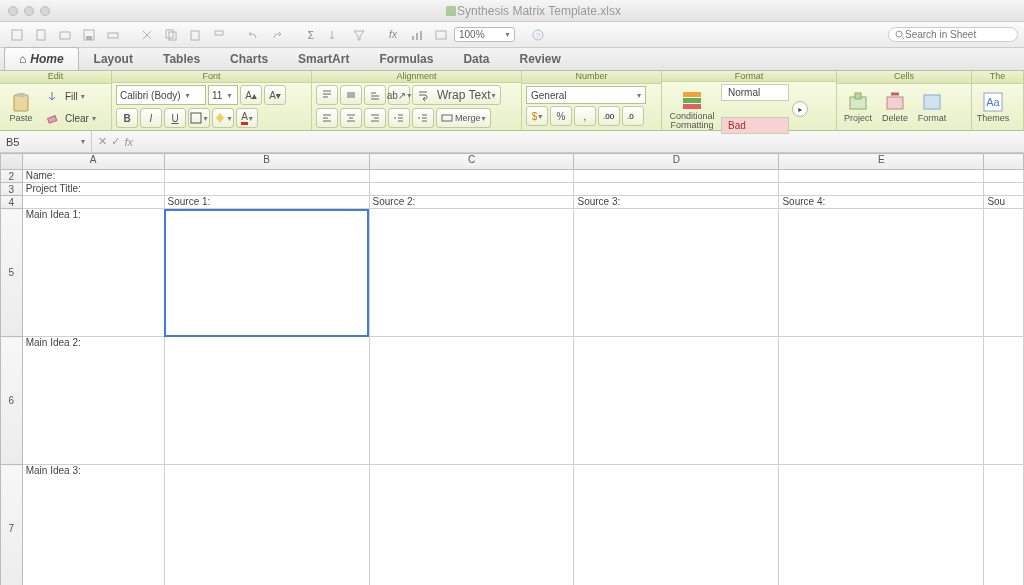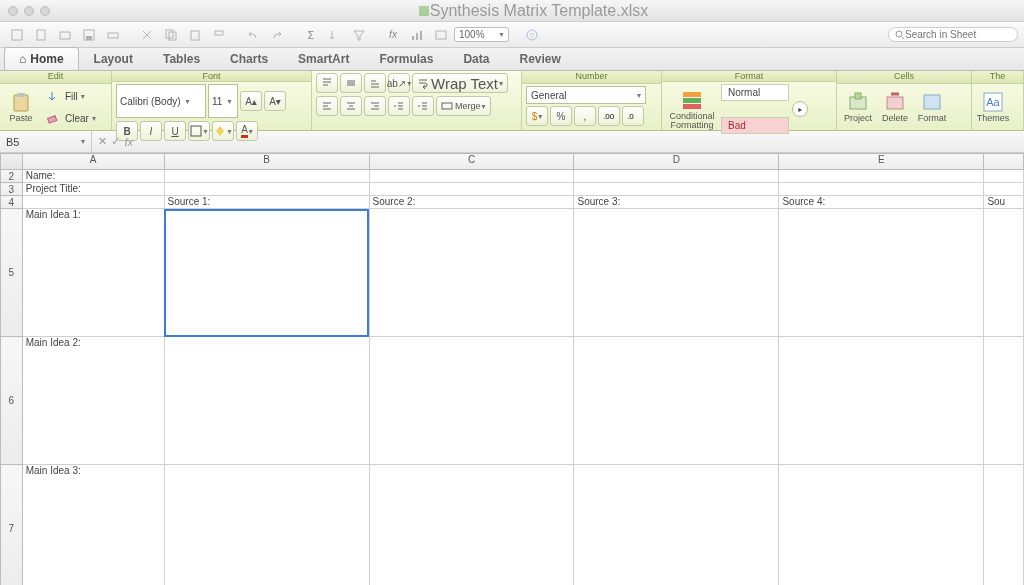--- a/index.html
+++ b/index.html
@@ -2,50 +2,50 @@
 <html><head>
 <meta charset="utf-8">
 <style>
   * { box-sizing: border-box; margin: 0; padding: 0; }
   body { font-family: "Lucida Grande", Arial, sans-serif; font-size: 11px; color: #444; background: #e8e8e8; width: 1024px; height: 585px; overflow: hidden; }
   
   
   .titlebar { height: 22px; background: linear-gradient(#f6f6f6,#e2e2e2); display:flex; align-items:center; padding:0 8px; border-bottom:1px solid #ccc;}
   .traffic { display:flex; gap:6px; }
   .traffic span { width:10px;height:10px;border-radius:50%; background:#d6d6d6; border:1px solid #bdbdbd;}
-  .title { flex:1; text-align:center; color:#9a9a9a; font-size:16px; display:flex; align-items:center; justify-content:center; gap:0;}
+  .title { flex:1; text-align:center; color:#9a9a9a; font-size:12px; display:flex; align-items:center; justify-content:center; gap:0;}
   .title svg { opacity:.5;}
   
   
   .quickbar { height:26px; background:linear-gradient(#fbfbfb,#ebebeb); border-bottom:1px solid #ccc; display:flex; align-items:center; padding:0 6px; gap:2px;}
   .qbtn { width:22px;height:20px; display:flex;align-items:center;justify-content:center; color:#888; border-radius:3px;}
   .qbtn svg { opacity:.6; }
   .qsep { width:8px;}
-  .zoom { border:1px solid #bbb; border-radius:3px; padding:1px 4px; font-size:10px; color:#666; display:flex; align-items:center; gap:14px; background:#fff;}
+  .zoom { border:1px solid #bbb; border-radius:3px; padding:1px 4px; font-size:10px; color:#666; display:flex; align-items:center; gap:20px; background:#fff;}
   .search { margin-left:auto; display:flex; align-items:center; border:1px solid #ccc; border-radius:10px; background:#fff; padding:1px 6px; width:130px;}
   .search input { border:none; outline:none; font-size:10px; color:#888; width:100px; background:transparent;}
   
   
   .ribbontabs { height:23px; background:linear-gradient(#f4f4f4,#e6e6e6); display:flex; align-items:flex-end; padding:0 4px; border-bottom:1px solid #bbb;}
   .rtab { padding:4px 14px; font-size:12px; color:#666; font-weight:bold; border:1px solid transparent; border-bottom:none; }
-  .rtab.home { background:linear-gradient(#fdfdfd,#f0f0f0); border-color:#bbb; border-radius:3px 3px 0 0; color:#444;}
+  .rtab.home { background:linear-gradient(#fdfdfd,#f0f0f0); border-color:#bbb; border-radius:3px 3px 0 0; color:#444;font-style:italic;}
   .rtab .homeicon { display:inline-block; margin-right:4px;}
   
   
   .ribbon { height:60px; background:linear-gradient(#fafde8,#e8f0c8); border-bottom:1px solid #b5c48a; display:flex;}
   .group { border-right:1px solid #c8d4a0; display:flex; flex-direction:column;}
   .grouplabel { height:13px; font-size:9px; color:#6b7a3f; background:linear-gradient(#eef4d0,#dce5b4); text-align:center; border-bottom:1px solid #c8d4a0;}
   .groupbody { flex:1; display:flex; align-items:center; padding:2px 4px; gap:3px;}
   .bigbtn { width:34px; display:flex; flex-direction:column; align-items:center; justify-content:space-between; font-size:9px; color:#555; gap:1px; text-align:center; line-height:1;}
   .bigbtn svg { width:22px;height:22px;}
   .sbtn { width:22px;height:20px; border:1px solid #c0c9a0; border-radius:3px; background:linear-gradient(#fff,#eef2d8); display:flex;align-items:center;justify-content:center; font-size:10px; color:#555;}
   .sbtn.noborder { border-color:transparent; background:transparent;}
   .stack { display:flex; flex-direction:column; gap:2px;}
   .row { display:flex; gap:2px; align-items:center;}
-  .fontsel { border:1px solid #b8c090; background:#fff; font-size:10px; padding:1px 3px; height:34px; display:flex; align-items:center; gap:4px;}
+  .fontsel { border:1px solid #b8c090; background:#fff; font-size:10px; padding:1px 3px; height:20px; display:flex; align-items:center; gap:4px;}
   .fontsel .dd { color:#777; font-size:8px;}
   .dd { font-size:8px; color:#777; margin-left:1px;}
   .numfmt { border:1px solid #b8c090; background:#fff; font-size:10px; padding:1px 4px; height:18px; width:120px; display:flex; align-items:center; justify-content:space-between;}
   .stylebox { border:1px solid #c8d0b0; background:#fff; padding:2px 28px 2px 6px; font-size:10px; position:relative;}
   .stylebox.bad { background:#f8d2d2; color:#a03030;}
   .formatstack { display:flex; flex-direction:column; gap:16px;}
   .circlebtn { width:16px;height:16px;border:1px solid #b8c090; border-radius:50%; background:#fff; display:flex;align-items:center;justify-content:center; font-size:8px;}
   
   
   .fbar { height:22px; background:linear-gradient(#f8f8f8,#ececec); border-bottom:1px solid #ccc; display:flex; align-items:center;}
@@ -269,20 +269,21 @@
           </div>
         <div class="sbtn">
             <span style="border-bottom:3px solid #d03020">A</span>
             <span class="dd">▾</span>
           </div>
       </div>
     </div>
   </div>
 
   <div class="group" style="width:210px">
+    <div class="grouplabel">Alignment</div>
     <div class="groupbody" style="flex-direction:column;align-items:flex-start;gap:3px;">
       <div class="row">
         <div class="sbtn">
             <svg width="12" height="12">
               <path d="M2 2h8M2 5h8M2 8h5" stroke="#666"></path>
             </svg>
           </div>
         <div class="sbtn">
             <svg width="12" height="12">
               <path d="M2 4h8M2 6h8M2 8h8" stroke="#666"></path>
@@ -291,21 +292,21 @@
         <div class="sbtn">
             <svg width="12" height="12">
               <path d="M2 4h5M2 7h8M2 10h8" stroke="#666"></path>
             </svg>
           </div>
         <div class="sbtn">ab↗<span class="dd">▾</span></div>
         <div class="sbtn" style="width:auto;padding:0 4px;">
             <svg width="12" height="12">
               <path d="M2 3h8M2 6h6a2 2 0 010 4H6m0 0l2-2m-2 2l2 2" stroke="#666" fill="none"></path>
             </svg>
-            <span style="font-size:15px;margin-left:2px">Wrap Text</span>
+            <span style="font-size:12px;margin-left:8px">Wrap Text</span>
             <span class="dd">▾</span>
           </div>
       </div>
       <div class="row">
         <div class="sbtn">
             <svg width="12" height="12">
               <path d="M2 3h8M2 6h5M2 9h8" stroke="#666"></path>
             </svg>
           </div>
         <div class="sbtn">

